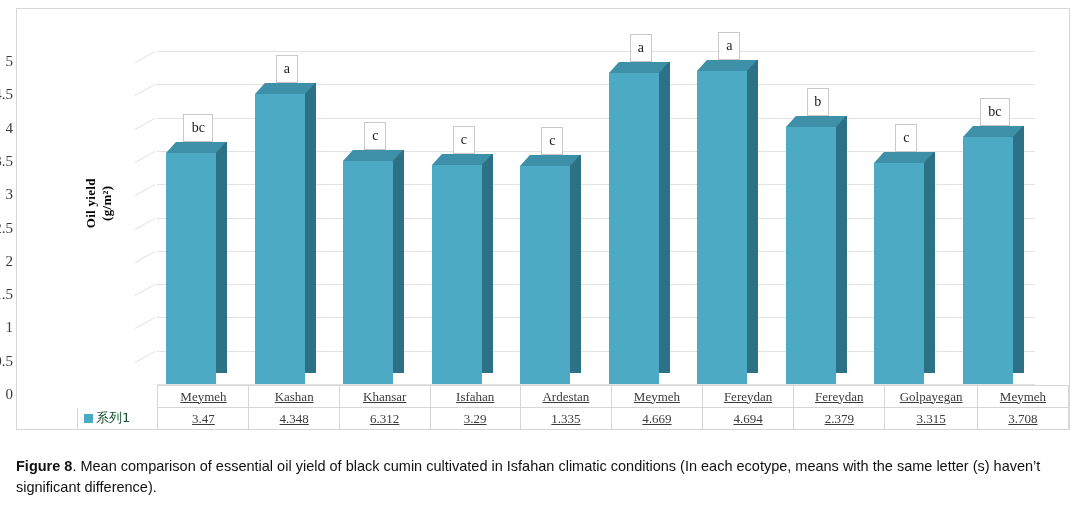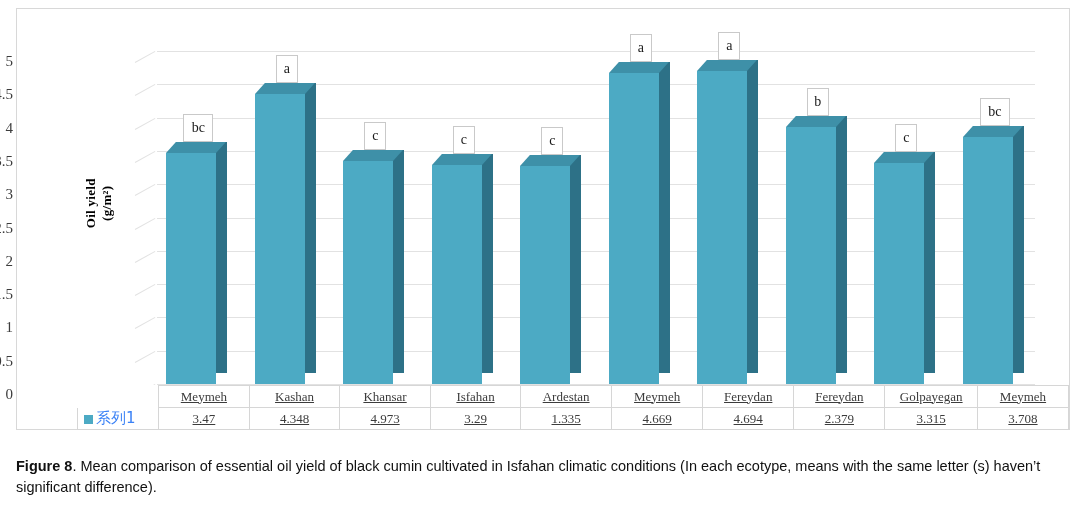--- a/index.html
+++ b/index.html
@@ -167,22 +167,22 @@
   .legend-swatch {
     display: inline-block;
     width: 9px;
     height: 9px;
     background: #4CAAC4;
     margin-right: 3px;
     vertical-align: -1px;
   }
   .legend-label {
     font-family: "DejaVu Sans", sans-serif;
-    font-size: 15px;
-    color: #3b82f6;
+    font-size: 13px;
+    color: #14532d;
   }
 
   
   #caption {
     position: absolute;
     left: 16px;
     top: 456px;
     width: 1058px;
     font-family: "Liberation Sans", sans-serif;
     font-size: 14.5px;
@@ -320,21 +320,21 @@
           <td class="cat-cell">Fereydan</td>
           <td class="cat-cell">Golpayegan</td>
           <td class="cat-cell">Meymeh</td>
         </tr>
       <tr id="row-values">
         <td class="legend-cell">
           <span class="legend-swatch"></span><span class="legend-label">系列1</span>
         </td>
       <td class="cat-cell">3.47</td>
           <td class="cat-cell">4.348</td>
-          <td class="cat-cell">4.973</td>
+          <td class="cat-cell">6.312</td>
           <td class="cat-cell">3.29</td>
           <td class="cat-cell">1.335</td>
           <td class="cat-cell">4.669</td>
           <td class="cat-cell">4.694</td>
           <td class="cat-cell">2.379</td>
           <td class="cat-cell">3.315</td>
           <td class="cat-cell">3.708</td>
         </tr>
     </tbody>
   </table>

